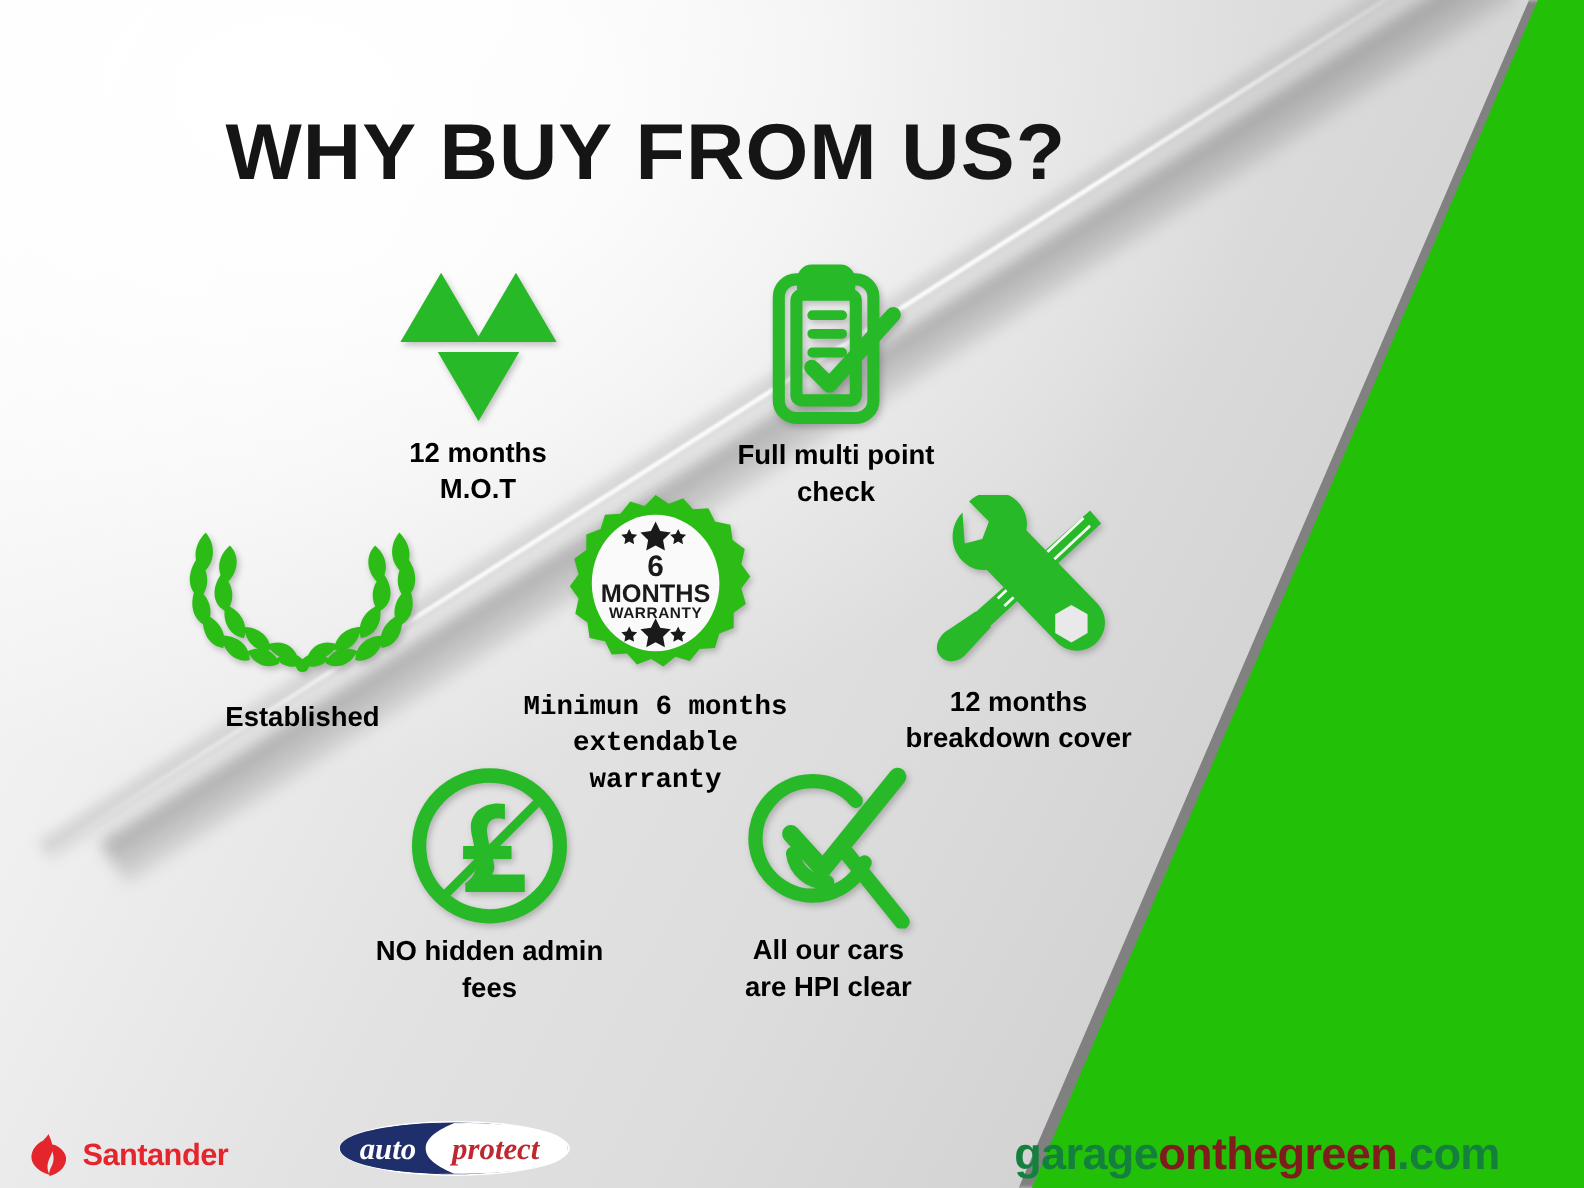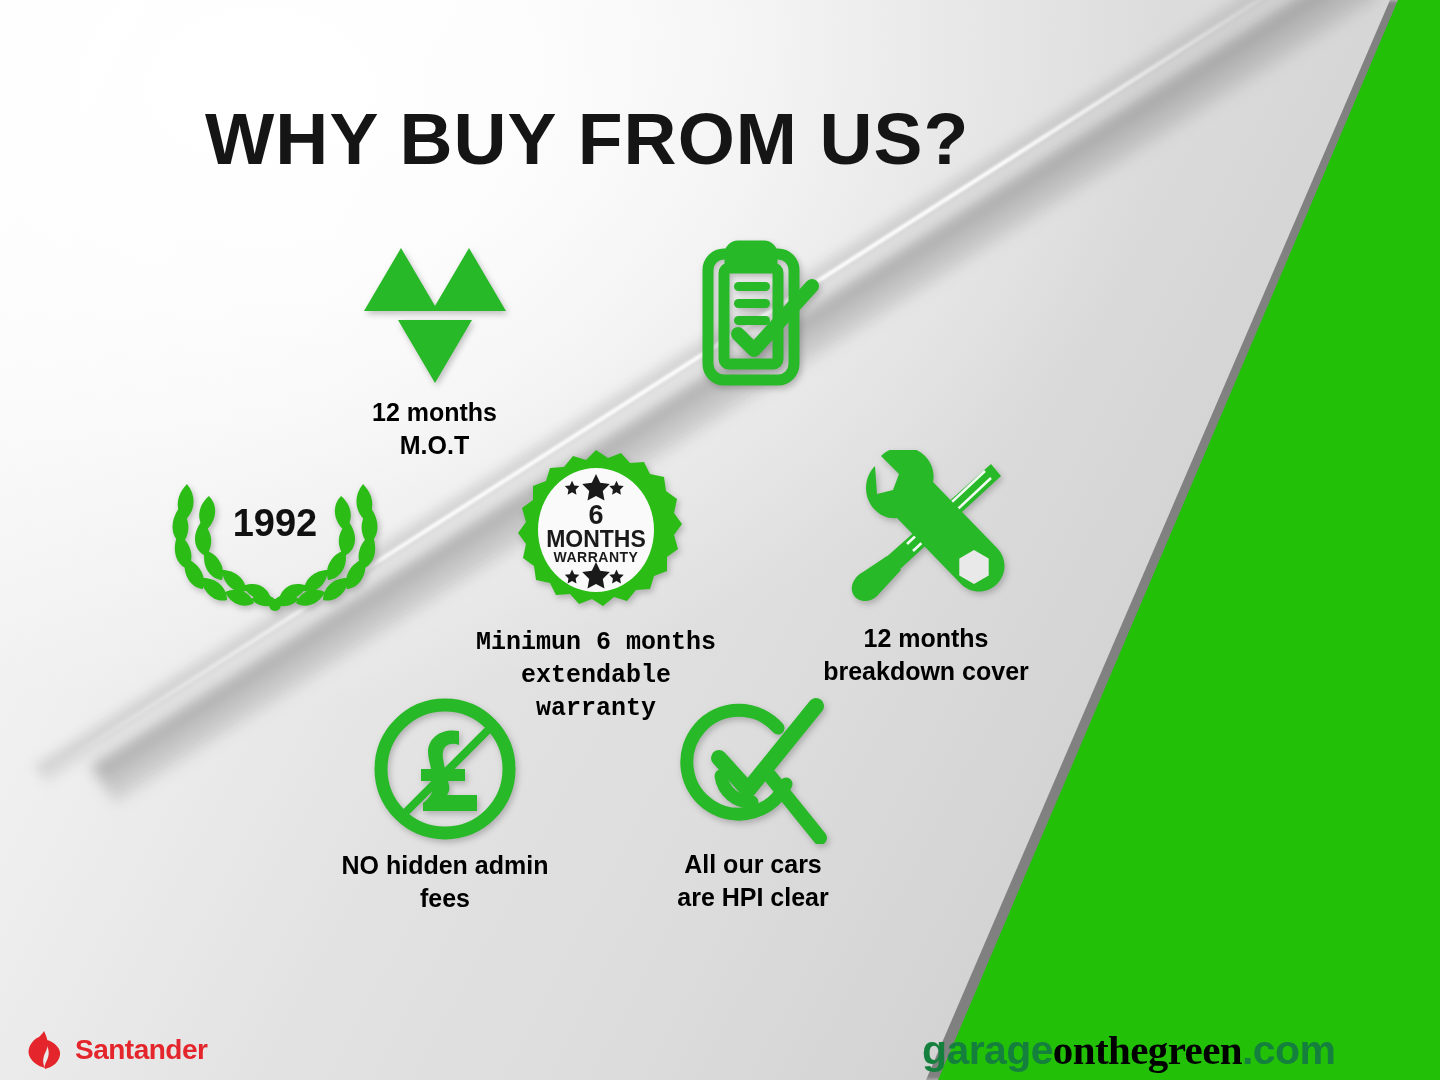--- a/index.html
+++ b/index.html
@@ -107,21 +107,21 @@
   .autoprotect{
     position:absolute;left:307px;top:1018px;
     width:212px;height:52px;
   }
   .site{
     position:absolute;left:922px;top:1026px;
     font-size:41px;font-weight:bold;letter-spacing:-0.6px;white-space:nowrap;
     font-family:"Liberation Sans", sans-serif;
   }
   .site .dk{color:#15803d;text-align:center;}
-  .site .lt{color:#000000;font-family:Liberation Serif, serif;}
+  .site .lt{color:#7f1d1d;}
 </style>
 </head>
 <body>
 
 <div id="stage">
 
   <div class="bg-base"></div>
   <div class="bg-sheen"></div>
   <div class="band band2"></div>
   <div class="band band1"></div>
@@ -154,20 +154,22 @@
           <path d="M44 8 h26 a8 8 0 0 1 8 8 v8 h-42 v-8 a8 8 0 0 1 8 -8 z"></path>
         </g>
         <g fill="#28b928">
           <rect x="40" y="44" width="36" height="9" rx="4.5"></rect>
           <rect x="40" y="61" width="36" height="9" rx="4.5"></rect>
           <rect x="40" y="78" width="36" height="9" rx="4.5"></rect>
         </g>
         <path d="M44 96 L60 112 L118 48" fill="none" stroke="#28b928" stroke-width="14" stroke-linecap="round" stroke-linejoin="round"></path>
       </svg>
     </div>
+    <div class="cap">Full multi point
+check</div>
   </div>
 
   <div class="feature f-est">
     <div class="wreath-holder">
       <div class="icon-wrap">
         <svg width="220" height="152" viewBox="0 0 220 152" aria-hidden="true">
           <g fill="#2bbd16">
 
             <g>
               <path d="M22 22 C10 34 10 50 20 58 C30 50 32 34 22 22 Z"></path>
@@ -195,22 +197,22 @@
               <path d="M44 34 C32 44 31 60 41 68 C51 60 54 44 44 34 Z"></path>
               <path d="M36 60 C26 74 29 89 41 94 C49 84 48 68 36 60 Z"></path>
               <path d="M40 88 C36 104 45 117 57 118 C61 105 53 92 40 88 Z"></path>
               <path d="M57 108 C58 123 70 132 81 129 C81 117 70 108 57 108 Z"></path>
               <path d="M78 124 C84 136 97 140 105 134 C101 124 90 119 78 124 Z"></path>
             </g>
             <circle cx="110" cy="143" r="6"></circle>
           </g>
         </svg>
       </div>
-      <div class="wreath-year">1992</div>
-    </div>
+    </div>
+    <div class="cap">Established</div>
   </div>
 
   <div class="feature f-warr">
     <div class="icon-wrap">
       <svg width="176" height="172" viewBox="0 0 176 172" aria-hidden="true">
         <g fill="#2bbd16">
           <path d="M88 2
             L100 10 L113 5 L122 15 L136 14 L142 26 L156 29 L158 43 L169 51 L166 65 L174 76
             L166 87 L170 101 L159 109 L159 123 L146 128 L142 141 L128 142 L119 153 L106 149
             L95 158 L84 151 L71 156 L62 146 L48 147 L42 135 L28 132 L26 118 L15 110 L18 96
@@ -305,16 +307,28 @@
   <div class="santander">
     <svg width="44" height="44" viewBox="0 0 44 44" aria-hidden="true">
       <g fill="#e4262c">
         <path d="M22 3 C26 11 27 17 24 23 C21 29 20 34 23 40 C15 38 9 33 7 27 C5 20 10 12 17 9 C19 7 21 5 22 3 Z"></path>
         <path d="M23 14 C27 20 28 26 25 32 C23 36 22 39 23 41 C31 39 37 34 38 27 C39 21 34 16 28 13 C26 12 24 12 23 14 Z"></path>
       </g>
     </svg>
     <span class="santander-name">Santander</span>
   </div>
 
+  <div class="autoprotect">
+    <svg width="212" height="52" viewBox="0 0 212 52" aria-hidden="true">
+      <ellipse cx="106" cy="26" rx="105" ry="25" fill="#ffffff"></ellipse>
+      <ellipse cx="106" cy="26" rx="103" ry="23.5" fill="#1f2f6b"></ellipse>
+      <path d="M104 3 C126 3 148 10 160 26 C148 42 126 49 104 49 C160 49 209 44 209 26 C209 8 160 3 104 3 Z" fill="#ffffff"></path>
+      <path d="M103 3 C80 3 58 10 46 26 C58 42 80 49 103 49 C150 49 209 44 209 26 C209 8 150 3 103 3 Z" fill="#ffffff"></path>
+      <ellipse cx="106" cy="26" rx="103" ry="23.5" fill="none"></ellipse>
+      <path d="M2 26 C2 12 48 3 106 3 C92 9 80 16 80 26 C80 36 92 43 106 49 C48 49 2 40 2 26 Z" fill="#1f2f6b"></path>
+      <text x="20" y="36" font-family="Liberation Serif, serif" font-style="italic" font-weight="bold" font-size="28" fill="#ffffff">auto</text>
+      <text x="104" y="36" font-family="Liberation Serif, serif" font-style="italic" font-weight="bold" font-size="28" fill="#c0282f">protect</text>
+    </svg>
+  </div>
 
   <div class="site"><span class="dk">garage</span><span class="lt">onthegreen</span><span class="dk">.com</span></div>
 
 </div>
 
 </body></html>

